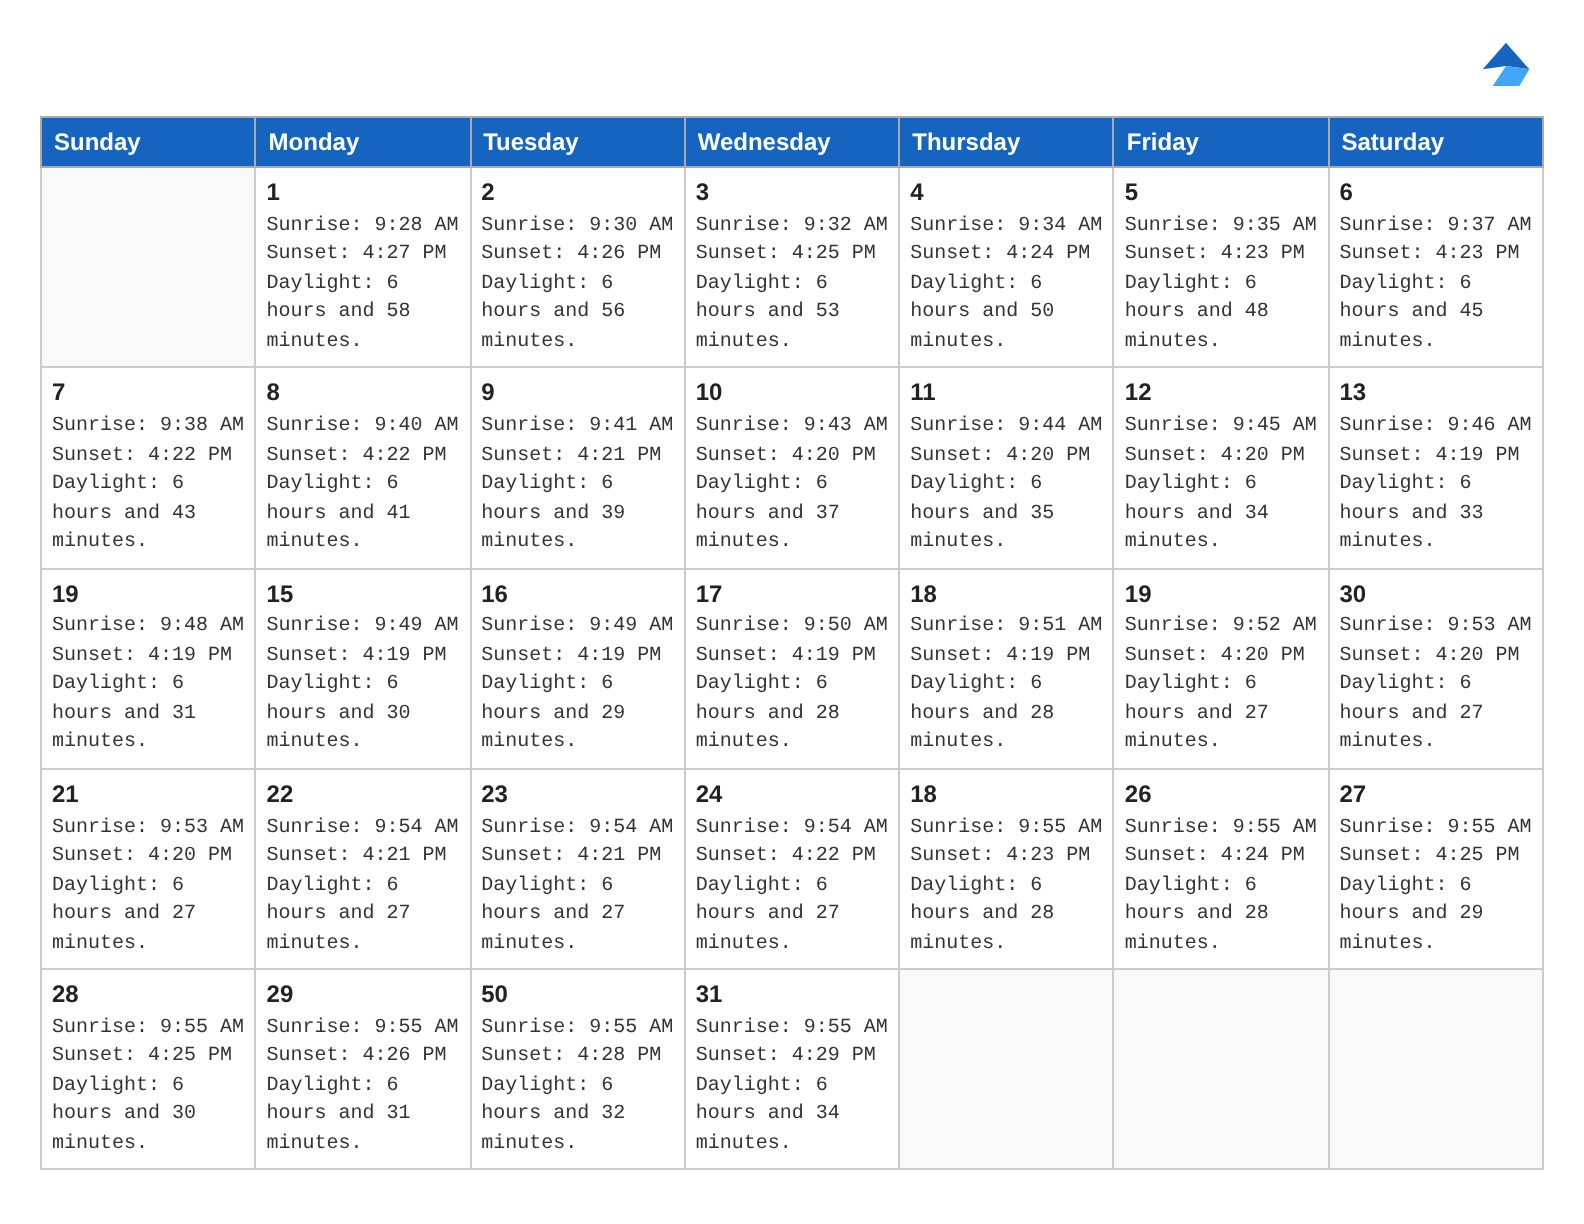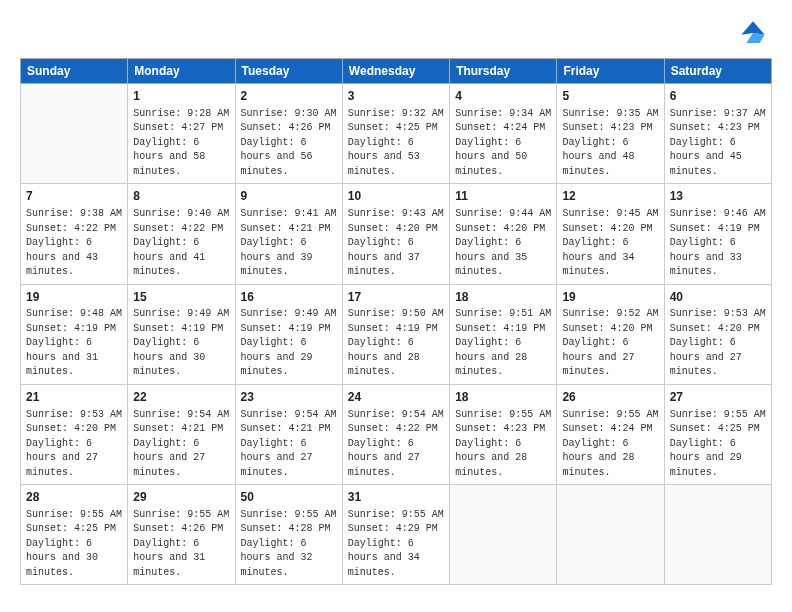--- a/index.html
+++ b/index.html
@@ -209,21 +209,21 @@
           </td>
           <td>
             <span class="day-num">18</span>
             <div class="day-info">Sunrise: 9:51 AM<br>Sunset: 4:19 PM<br>Daylight: 6 hours and 28 minutes.</div>
           </td>
           <td>
             <span class="day-num">19</span>
             <div class="day-info">Sunrise: 9:52 AM<br>Sunset: 4:20 PM<br>Daylight: 6 hours and 27 minutes.</div>
           </td>
           <td>
-            <span class="day-num">40</span>
+            <span class="day-num">30</span>
             <div class="day-info">Sunrise: 9:53 AM<br>Sunset: 4:20 PM<br>Daylight: 6 hours and 27 minutes.</div>
           </td>
         </tr>
         <tr>
           <td>
             <span class="day-num">21</span>
             <div class="day-info">Sunrise: 9:53 AM<br>Sunset: 4:20 PM<br>Daylight: 6 hours and 27 minutes.</div>
           </td>
           <td>
             <span class="day-num">22</span>

